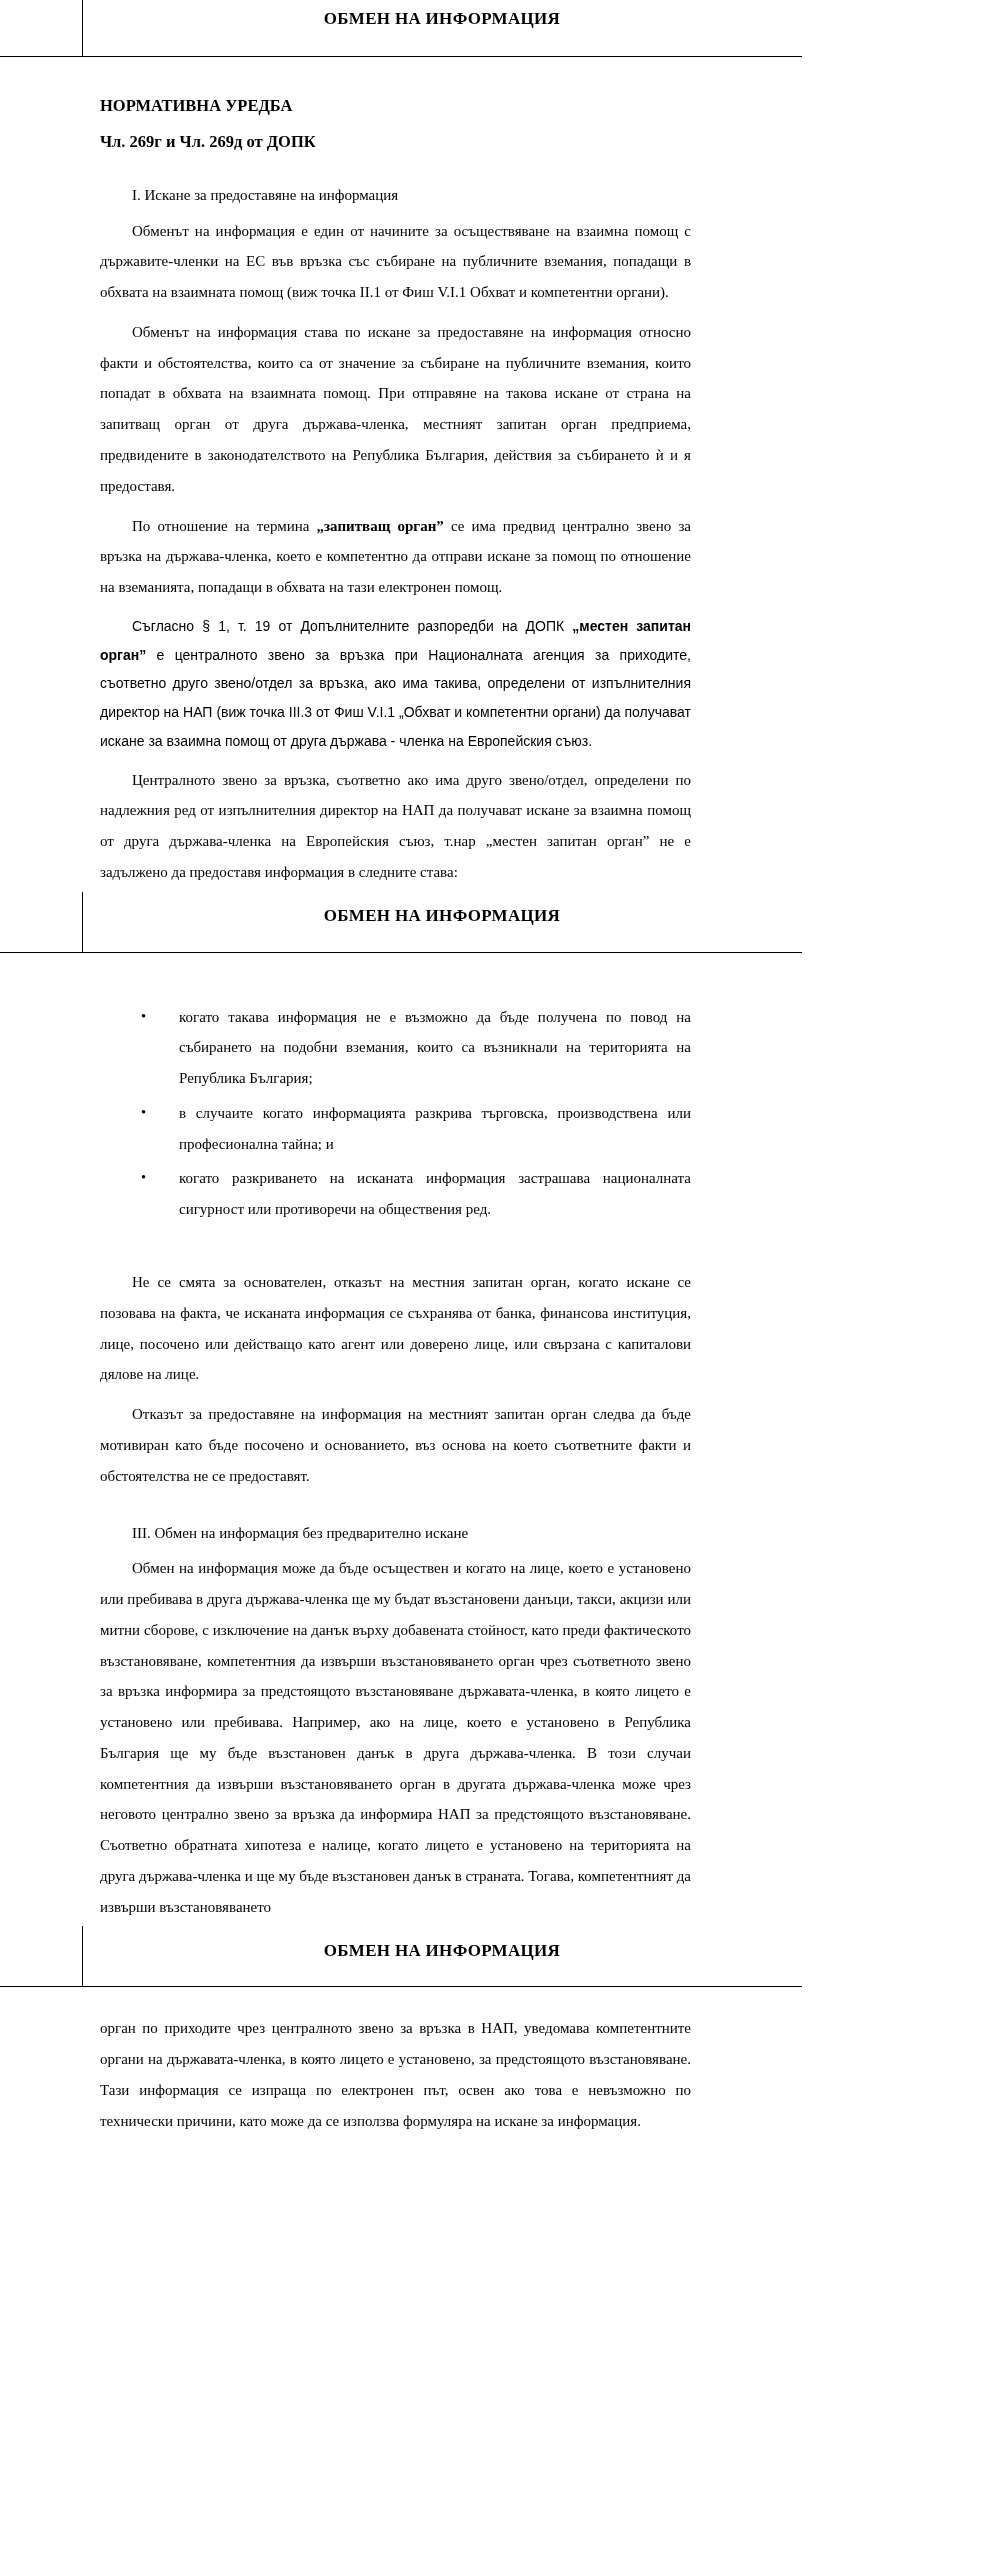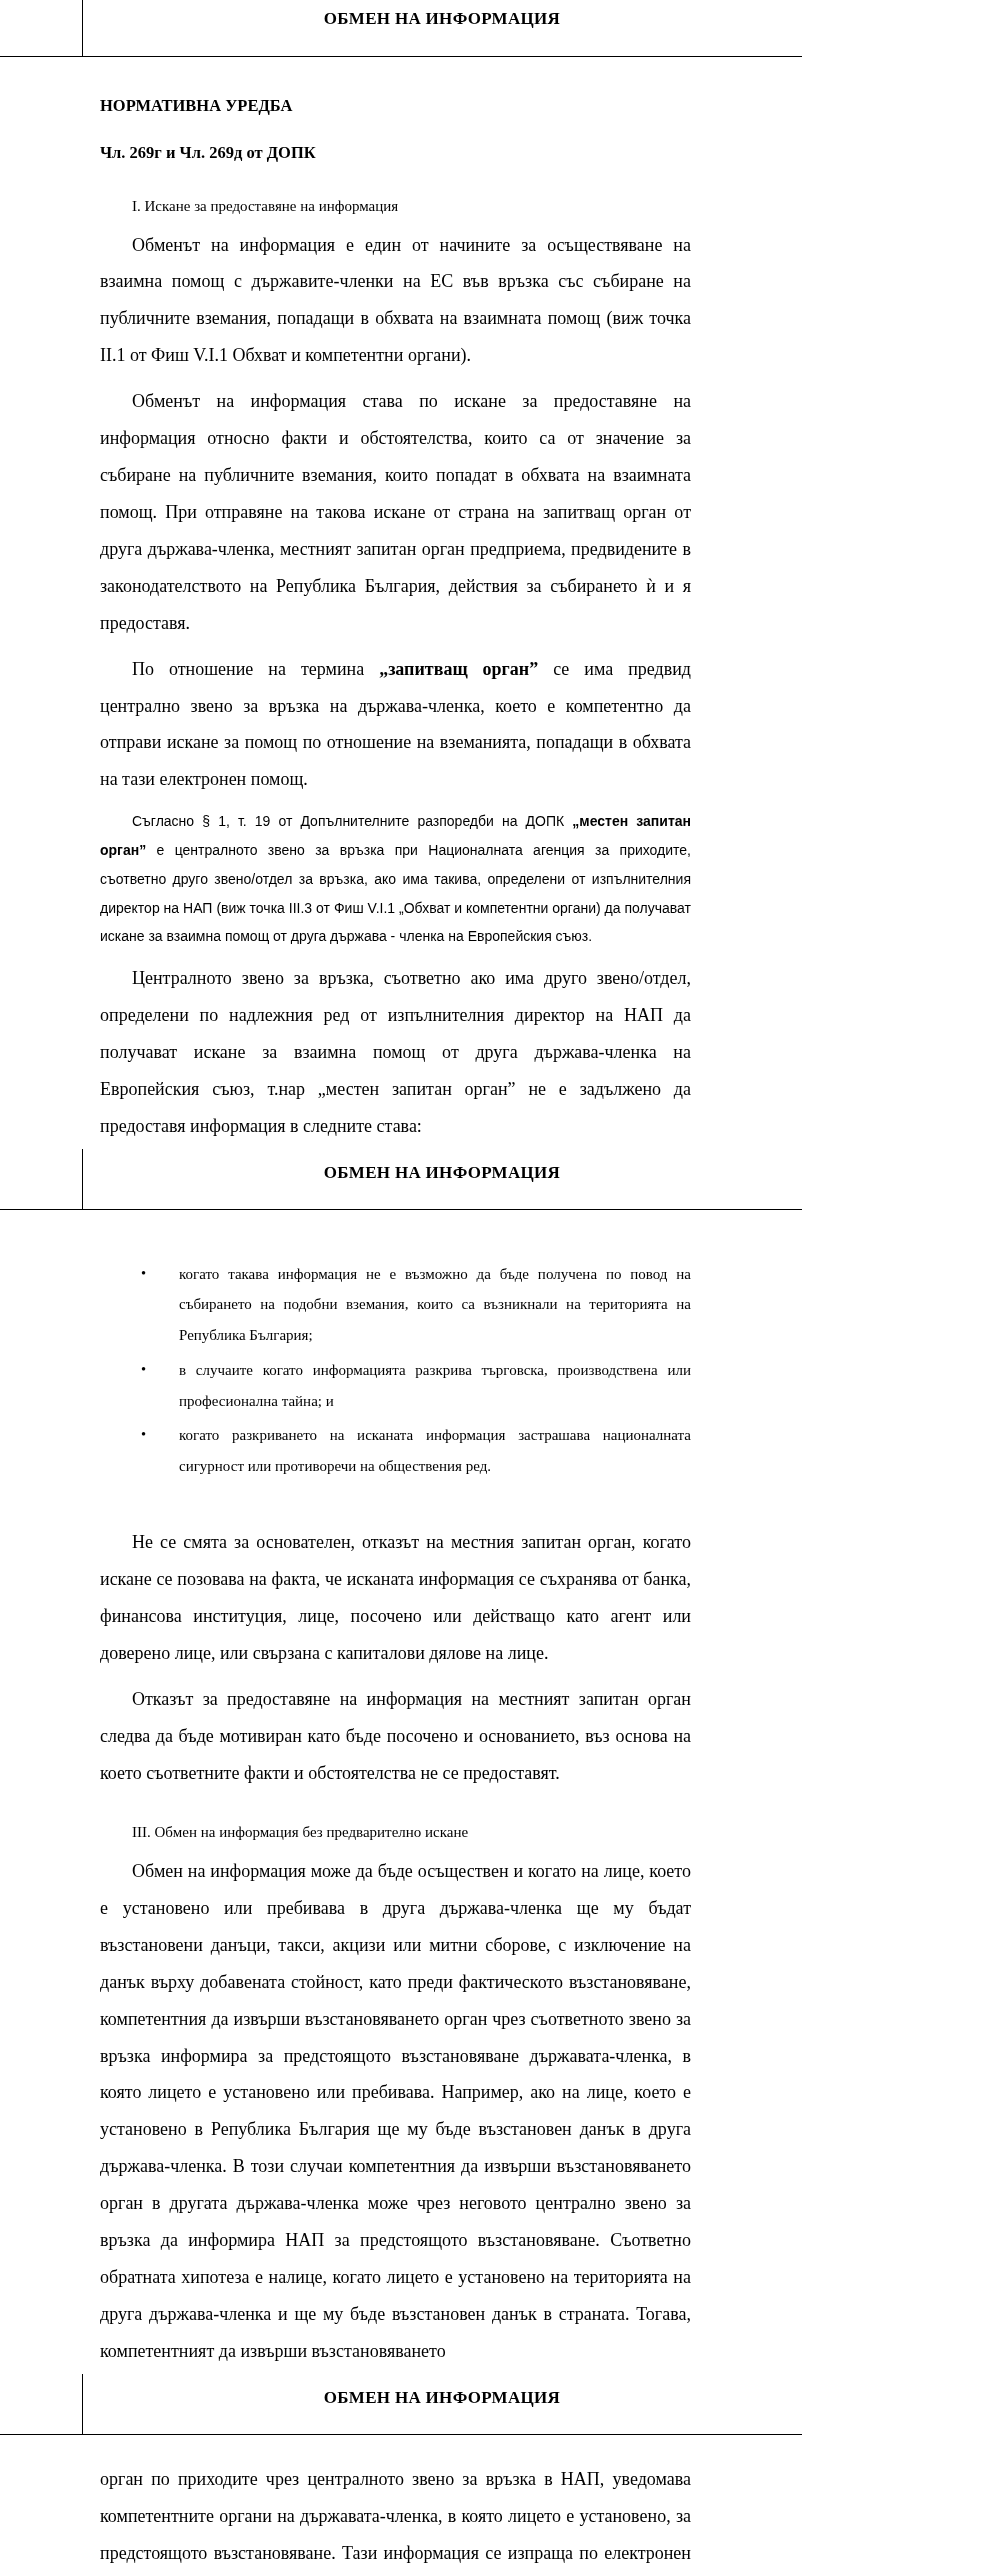--- a/index.html
+++ b/index.html
@@ -82,34 +82,34 @@
 
   .doc-title {
     font-weight: bold;
     font-size: 16.5px;
     margin: 37px 0 0 0;
     line-height: 1.45;
   }
   .doc-subtitle {
     font-weight: bold;
     font-size: 16.5px;
-    margin: 23px 0 0 0;
+    margin: 12px 0 0 0;
     line-height: 1.45;
   }
 
   .section-heading {
     font-weight: normal;
     font-size: 15px;
     margin: 30px 0 0 0;
     padding-left: 32px;
     line-height: 1.5;
   }
 
   p.body {
-    font-size: 18px;
+    font-size: 15px;
     line-height: 2.05;
     text-align: justify;
     text-indent: 32px;
     margin: 9.2px 0 0 0;
     hyphens: none;
   }
   p.body.no-indent { text-indent: 0; }
 
   
   p.body.sans {

